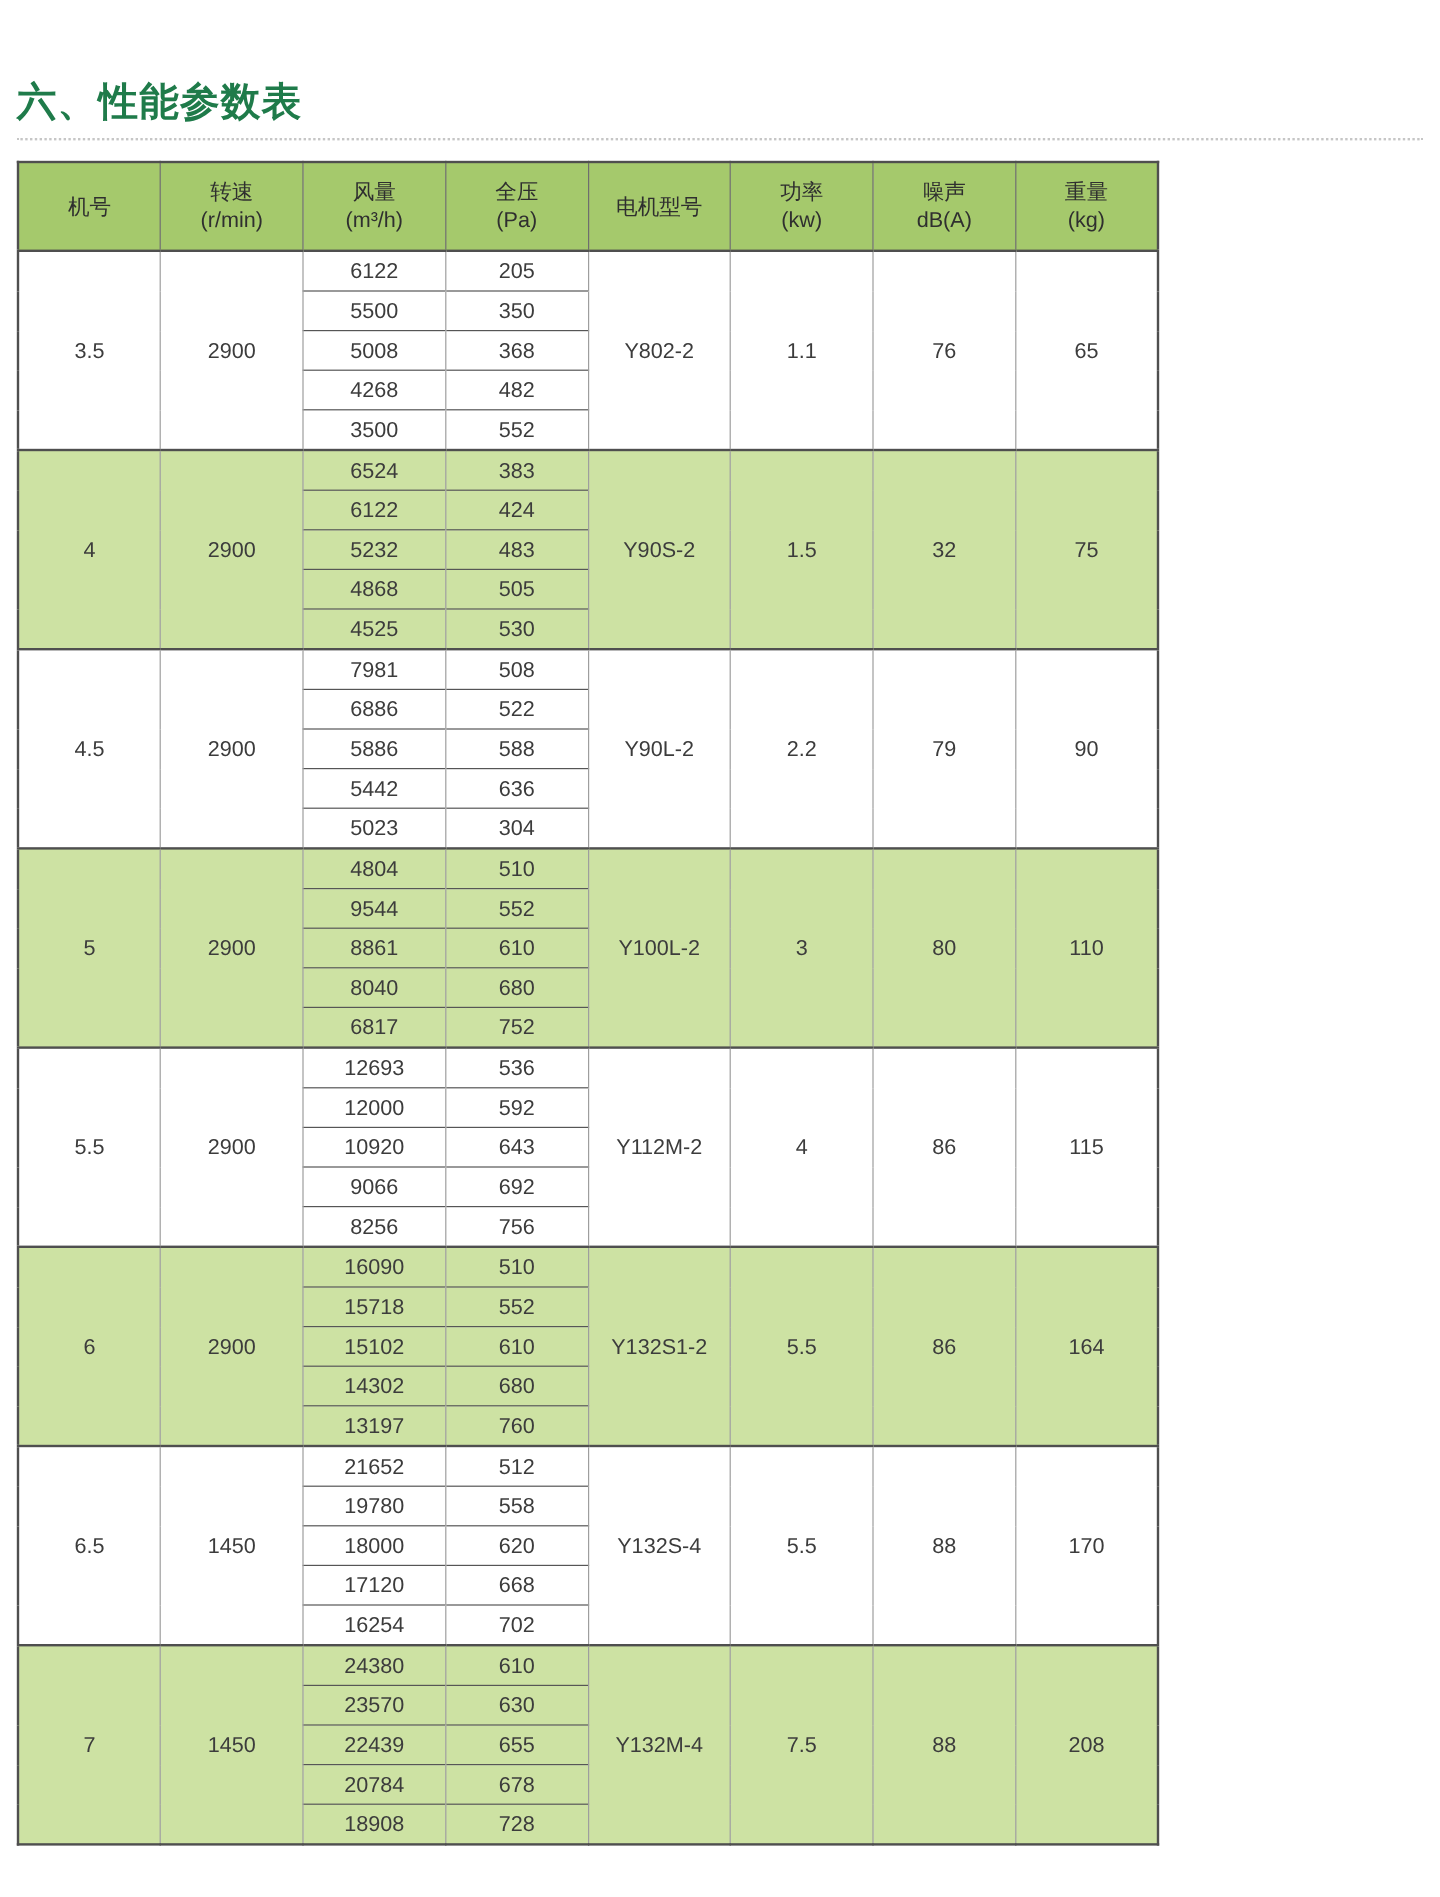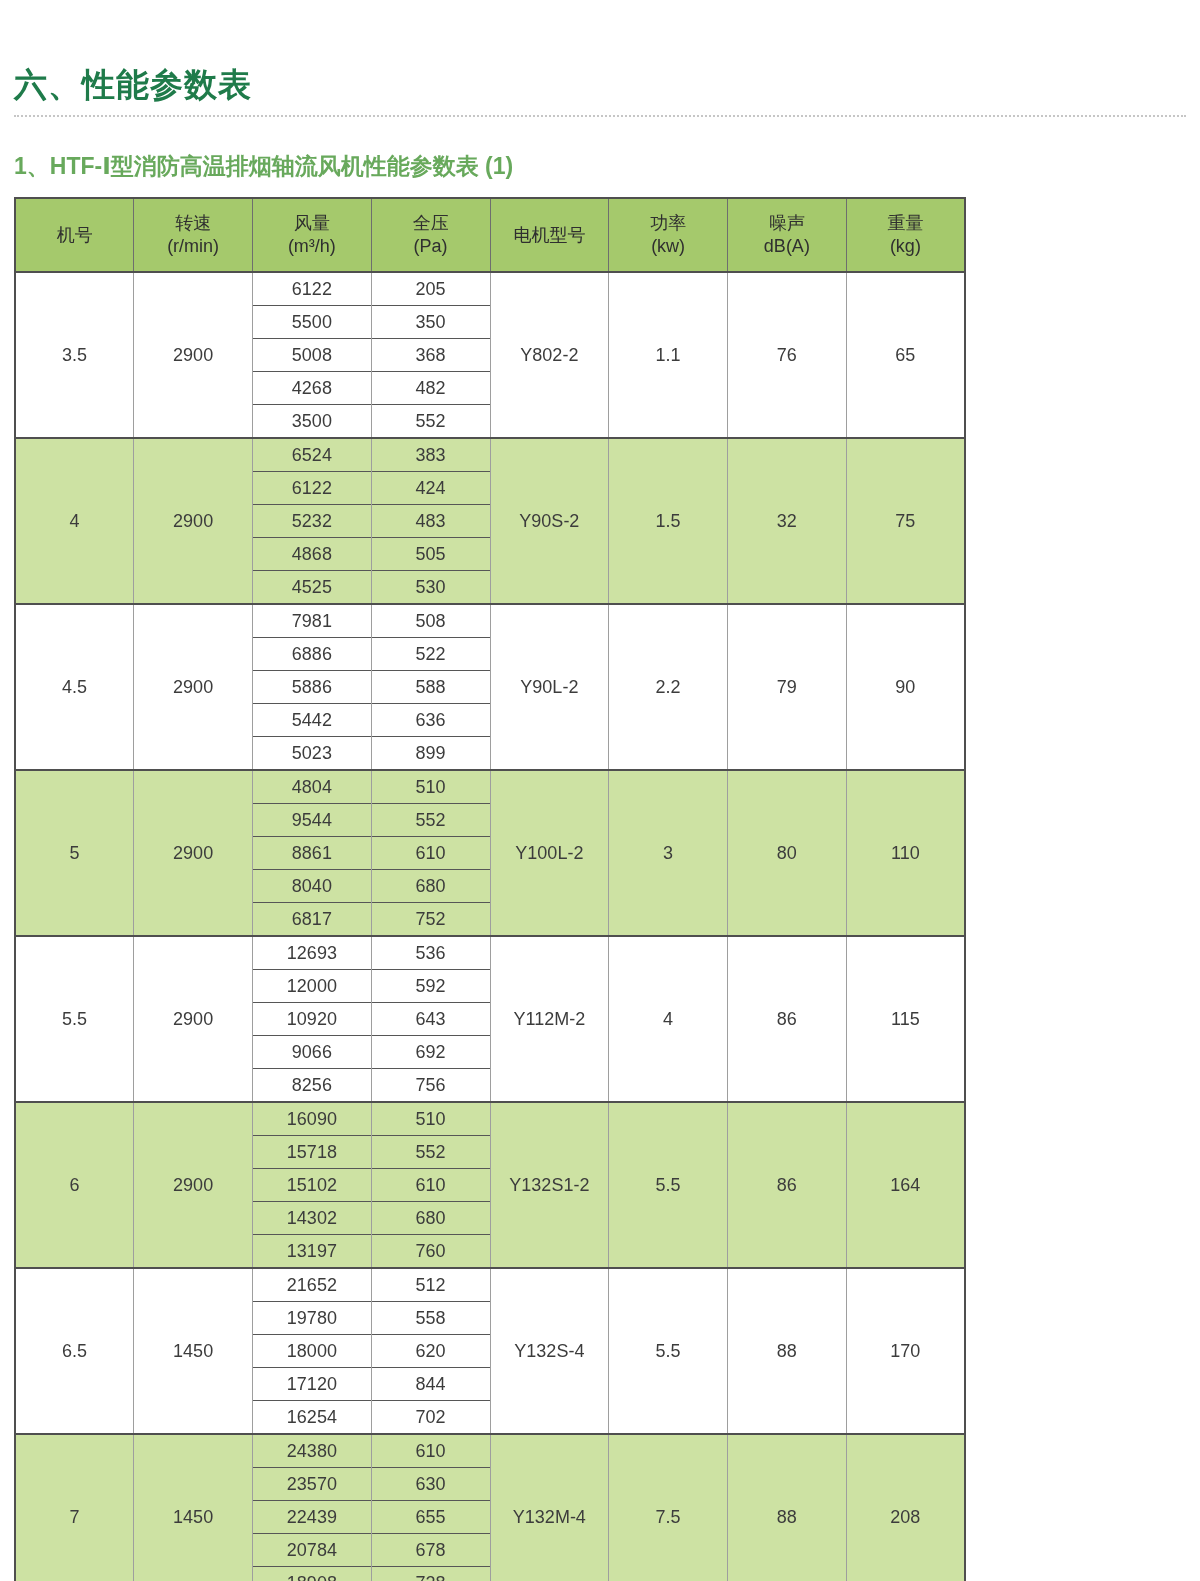--- a/index.html
+++ b/index.html
@@ -80,21 +80,20 @@
   table.perf tr.shaded td{
     background:var(--row-green);
   }
 </style>
 </head>
 <body>
 
 <div class="page">
   <h1 class="page-title">六、性能参数表</h1>
   <div class="dotted-divider"></div>
-  <h2 class="table-caption">1、HTF-Ⅰ型消防高温排烟轴流风机性能参数表 (1)</h2>
 
   <table class="perf">
     <colgroup>
       <col>
         <col>
         <col>
         <col>
         <col>
         <col>
         <col>
@@ -204,21 +203,21 @@
         <tr>
           <td>5886</td>
           <td>588</td>
         </tr>
         <tr>
           <td>5442</td>
           <td>636</td>
         </tr>
         <tr>
           <td>5023</td>
-          <td>899</td>
+          <td>304</td>
         </tr>
         <tr class="group-start shaded">
           <td rowspan="5">5</td>
           <td rowspan="5">2900</td>
           <td>4804</td>
           <td>510</td>
           <td rowspan="5">Y100L-2</td>
           <td rowspan="5">3</td>
           <td rowspan="5">80</td>
           <td rowspan="5">110</td>
@@ -304,21 +303,21 @@
         <tr>
           <td>19780</td>
           <td>558</td>
         </tr>
         <tr>
           <td>18000</td>
           <td>620</td>
         </tr>
         <tr>
           <td>17120</td>
-          <td>844</td>
+          <td>668</td>
         </tr>
         <tr>
           <td>16254</td>
           <td>702</td>
         </tr>
         <tr class="group-start shaded">
           <td rowspan="5">7</td>
           <td rowspan="5">1450</td>
           <td>24380</td>
           <td>610</td>

